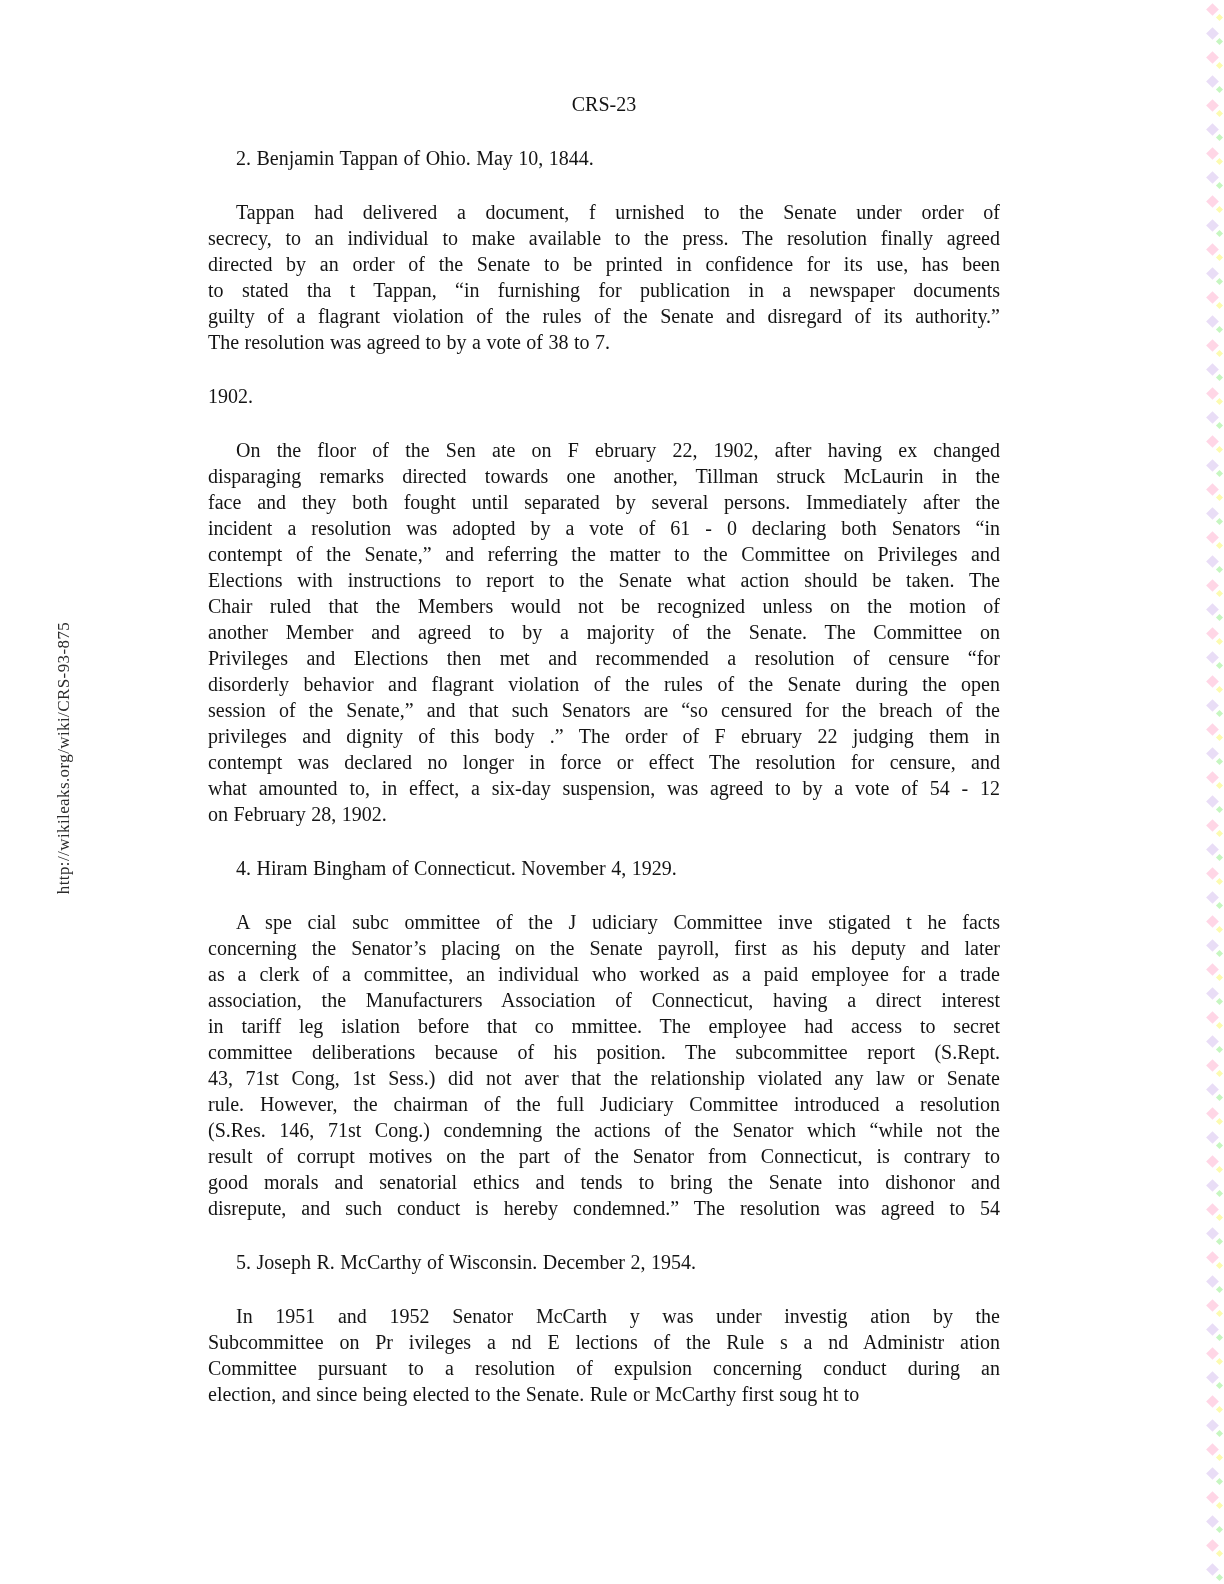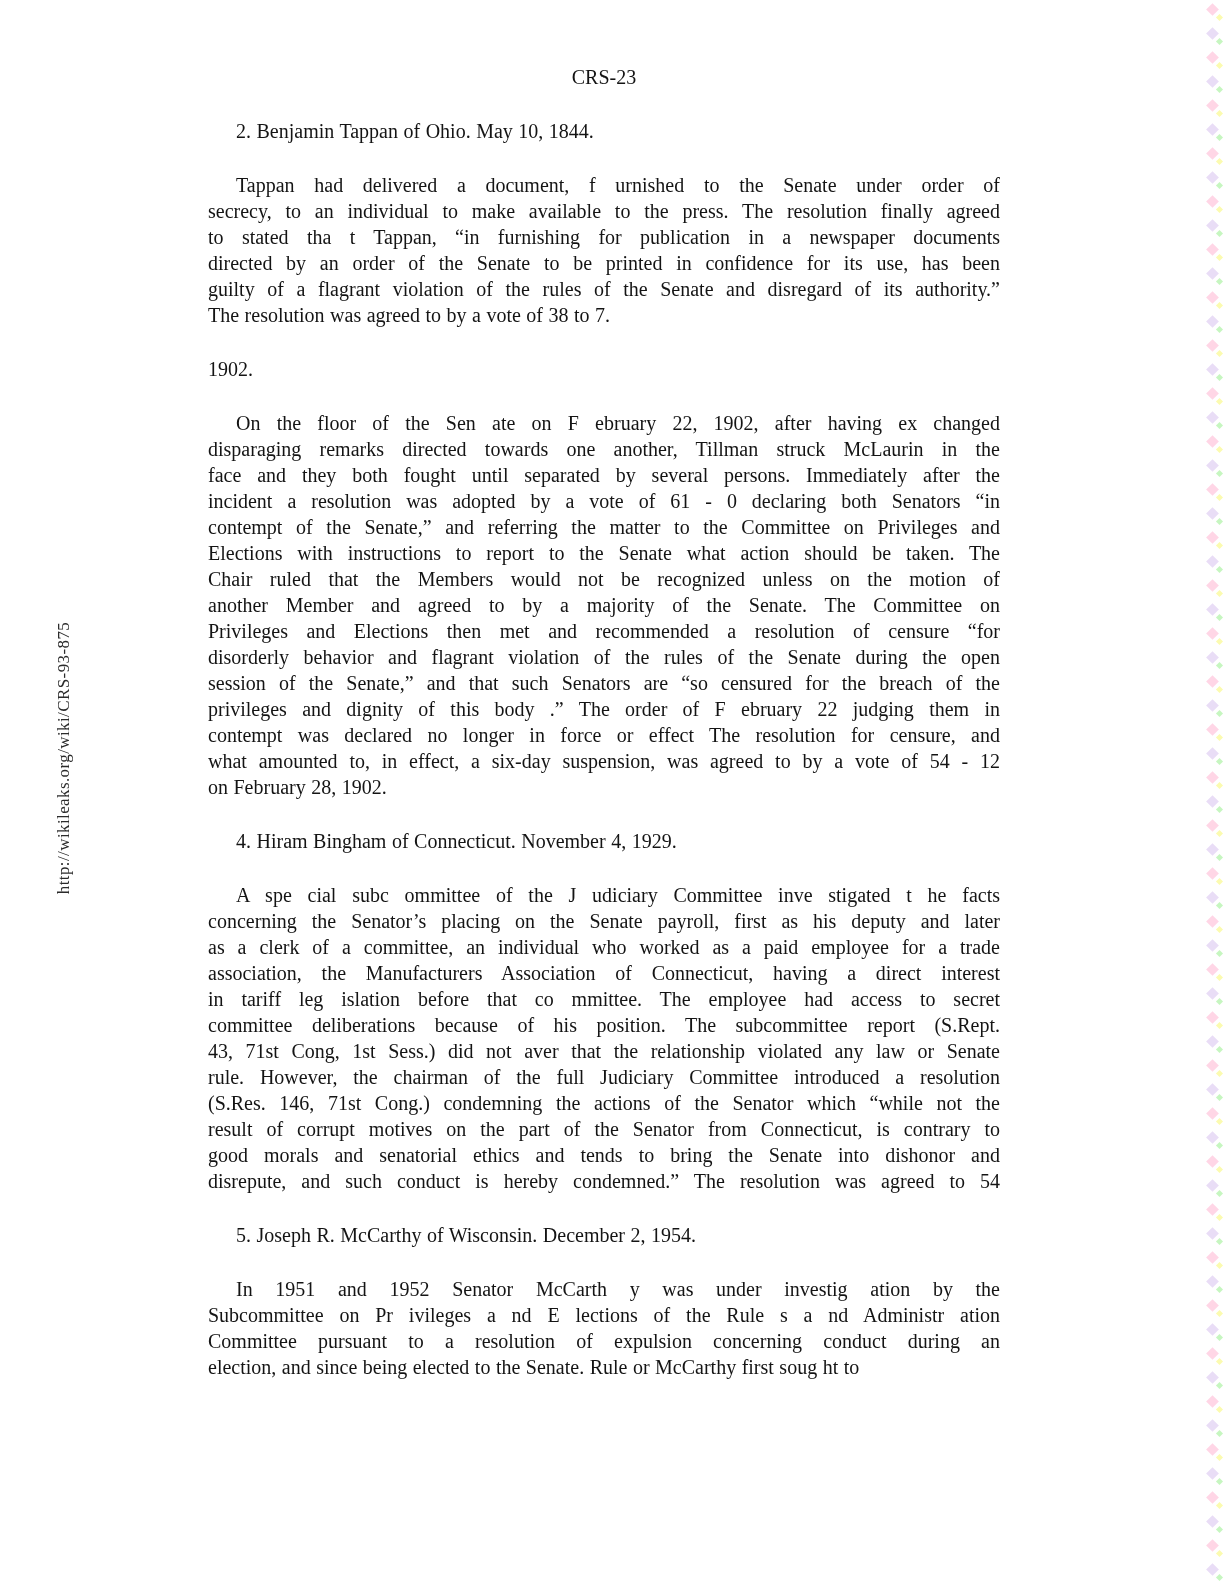--- a/index.html
+++ b/index.html
@@ -14,21 +14,21 @@
   }
   .page-header {
     text-align: center;
     font-size: 20px;
     line-height: 26px;
     margin-bottom: 28px;
   }
   .content {
     position: absolute;
     left: 208px;
-    top: 64px;
+    top: 91px;
     width: 792px;
   }
   .block { margin-bottom: 28px; }
   .line {
     font-size: 20px;
     line-height: 26px;
     text-align: left;
     word-spacing: 0.5px;
   }
   .line.just {
@@ -334,22 +334,22 @@
   <div class="watermark">http://wikileaks.org/wiki/CRS-93-875</div>
   <div class="content">
     <div class="page-header">CRS-23</div>
     <div id="blocks">
         <div class="block heading">
           <div class="line indent">2.  Benjamin Tappan of Ohio.  May 10, 1844.</div>
         </div>
         <div class="block para">
           <div class="line indent just">Tappan had delivered a document, f urnished to the Senate under order of</div>
           <div class="line just">secrecy, to an individual to make available to the press.  The resolution finally agreed</div>
+          <div class="line just">directed by an order of the Senate to be printed in confidence for its use, has been</div>
           <div class="line just">to stated tha t Tappan, “in furnishing  for publication in a newspaper documents</div>
-          <div class="line just">directed by an order of the Senate to be printed in confidence for its use, has been</div>
           <div class="line just">guilty of a flagrant violation of the rules of the Senate and disregard of its authority.”</div>
           <div class="line">The resolution was agreed to by a vote of 38 to 7.</div>
         </div>
         <div class="block heading">
           <div class="line">1902.</div>
         </div>
         <div class="block para">
           <div class="line indent just">On the floor of the Sen ate on F ebruary 22, 1902, after having  ex changed</div>
           <div class="line just">disparaging remarks directed towards one another, Tillman struck McLaurin in the</div>
           <div class="line just">face and they both fought until separated by several persons.  Immediately after the</div>

